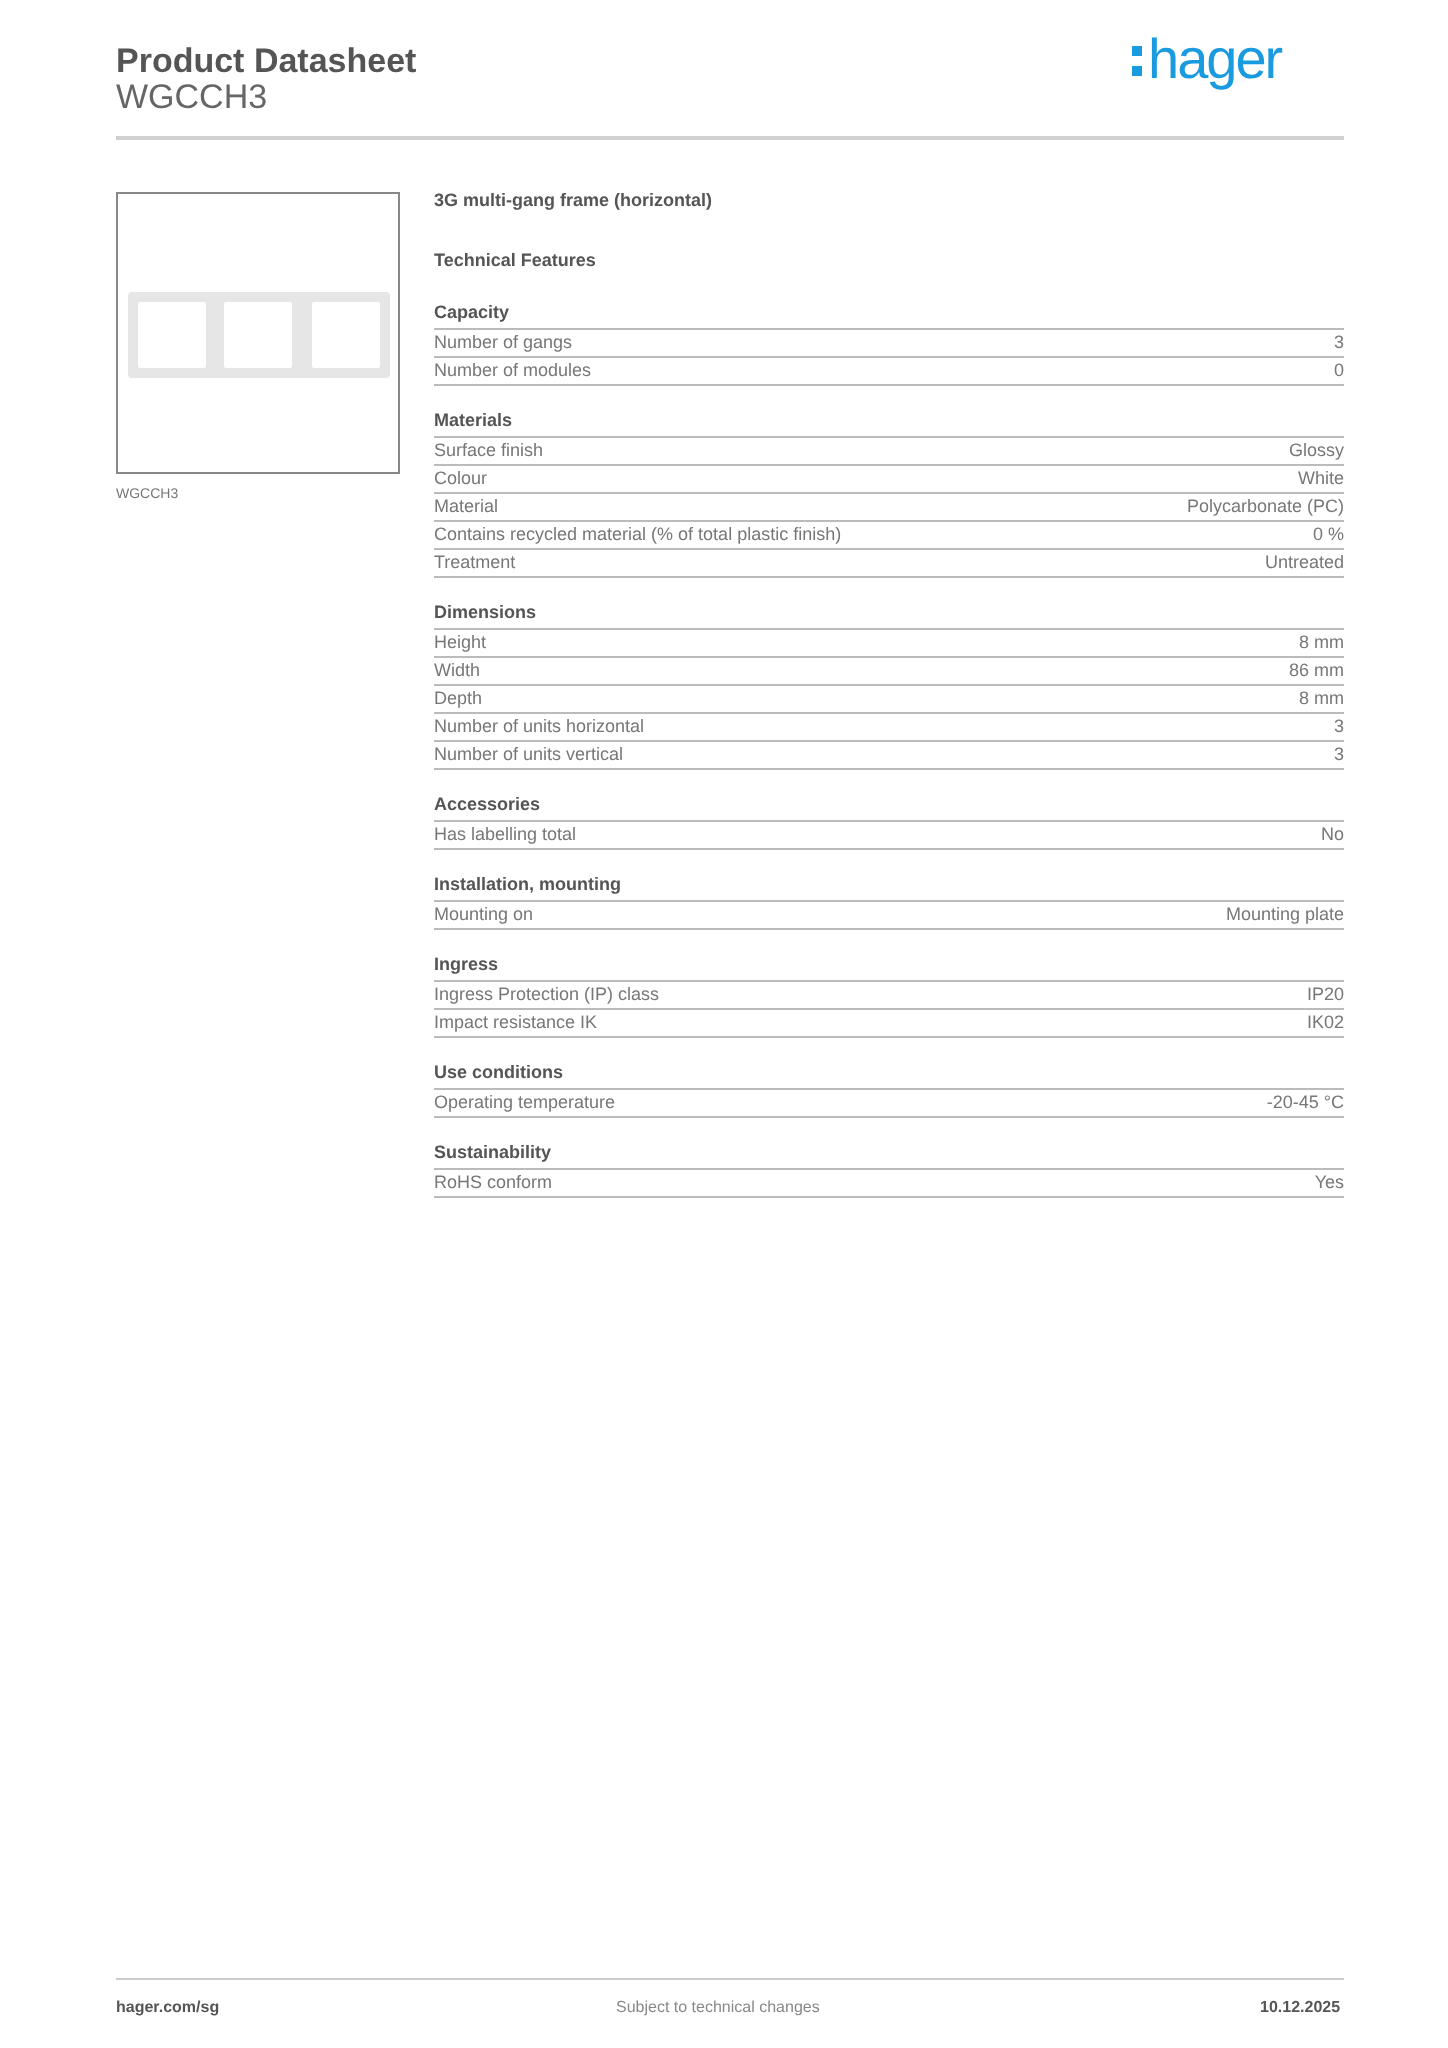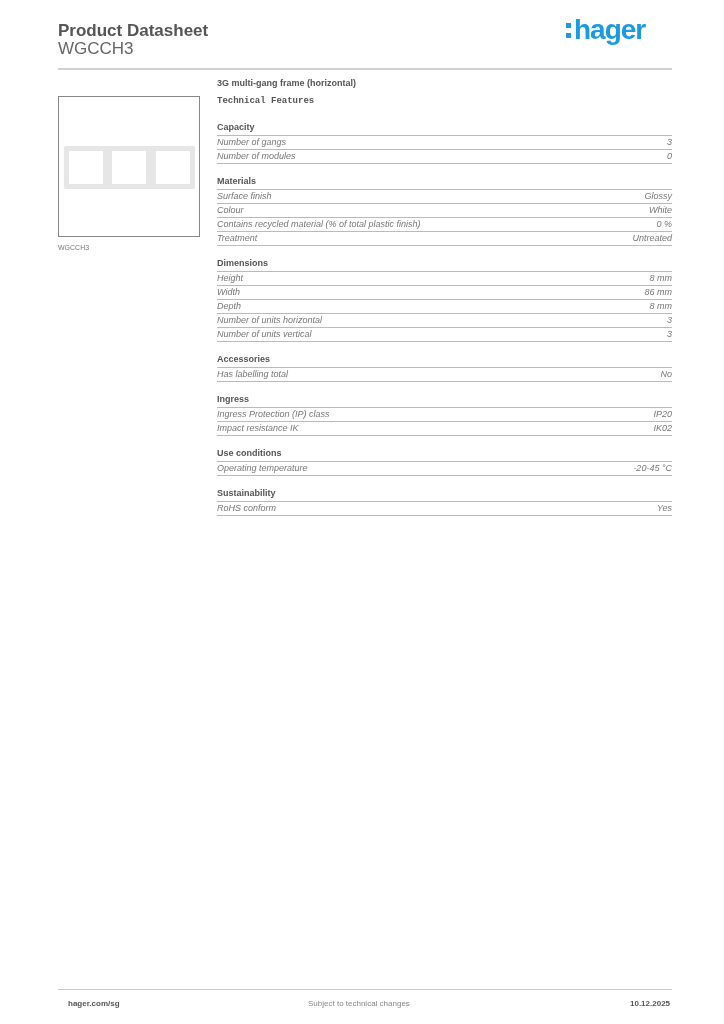--- a/index.html
+++ b/index.html
@@ -1,41 +1,41 @@
 <!DOCTYPE html>
 <html><head>
 <meta charset="utf-8">
 <style>
   html, body { margin: 0; padding: 0; background: #ffffff; }
   body { width: 724px; height: 1024px; position: relative; font-family: "Liberation Sans", sans-serif; color: #555; overflow: hidden; }
   .hdr-title { position: absolute; left: 58px; top: 21px; font-size: 17px; font-weight: bold; color: #555; }
   .hdr-sub { position: absolute; left: 58px; top: 39px; font-size: 17px; color: #666; }
-  .logo { position: absolute; left: 566px; top: 14px; font-size: 28px; font-weight: bold; color: #1a9be0; letter-spacing: -1px; }
+  .logo { position: absolute; left: 566px; top: 14px; font-size: 28px; font-weight: normal; color: #1a9be0; letter-spacing: -1px; }
   .logo .dots { display: inline-block; width: 5px; height: 20px; position: relative; margin-right: 3px; vertical-align: -1px; }
   .logo .dots i { position: absolute; left: 0; width: 5px; height: 5px; background: #1a9be0; }
   .logo .dots i:first-child { top: 3px; }
   .logo .dots i:last-child { top: 13px; }
   .hdr-rule { position: absolute; left: 58px; top: 68px; width: 614px; height: 2px; background: #d0d0d0; }
 
   .img-box { position: absolute; left: 58px; top: 96px; width: 142px; height: 141px; border: 1px solid #888; box-sizing: border-box; }
   .frame { position: absolute; left: 5px; top: 49px; width: 131px; height: 43px; background: #e6e6e6; border-radius: 2px; }
   .frame .hole { position: absolute; top: 5px; width: 34px; height: 33px; background: #fff; border-radius: 1px; }
   .img-caption { position: absolute; left: 58px; top: 244px; font-size: 7px; color: #777; }
 
-  .content { position: absolute; left: 217px; top: 78px; width: 455px; }
+  .content { position: absolute; left: 217px; top: 95px; width: 455px; }
   .prod-name { font-size: 9px; font-weight: bold; color: #555; height: 14px; }
-  .tf { font-size: 9px; font-weight: bold; color: #555; margin-top: 4px; height: 14px; font-family: Liberation Mono, monospace; }
+  .tf { font-size: 9px; font-weight: bold; color: #555; margin-top: 16px; height: 14px; }
   .section { margin-top: 12px; }
   .section:first-of-type { margin-top: 12px; }
   .sec-title { font-size: 9px; font-weight: bold; color: #555; height: 12px; border-bottom: 1px solid #bbb; padding-bottom: 1px; }
-  .row { display: flex; justify-content: space-between; font-size: 9px; color: #777; height: 13px; line-height: 13px; border-bottom: 1px solid #bbb; font-style: italic; }
+  .row { display: flex; justify-content: space-between; font-size: 9px; color: #777; height: 13px; line-height: 13px; border-bottom: 1px solid #bbb; }
   .row span { white-space: nowrap; }
 
   .ftr-rule { position: absolute; left: 58px; top: 989px; width: 614px; height: 1px; background: #ccc; }
-  .ftr-left { position: absolute; left: 68px; top: 999px; font-size: 8px; font-weight: bold; color: #555; }
+  .ftr-left { position: absolute; left: 58px; top: 999px; font-size: 8px; font-weight: bold; color: #555; }
   .ftr-mid { position: absolute; left: 308px; top: 999px; font-size: 8px; color: #888; }
   .ftr-right { position: absolute; left: 630px; top: 999px; font-size: 8px; font-weight: bold; color: #555; }
 </style>
 </head>
 <body>
 
 <div class="hdr-title">Product Datasheet</div>
 <div class="hdr-sub">WGCCH3</div>
 <div class="logo"><span class="dots"><i></i><i></i></span><span>hager</span></div>
 <div class="hdr-rule"></div>
@@ -68,20 +68,24 @@
         <div class="sec-title">Materials</div>
         <div class="row">
           <span>Surface finish</span>
           <span>Glossy</span>
         </div>
         <div class="row">
           <span>Colour</span>
           <span>White</span>
         </div>
         <div class="row">
+          <span>Material</span>
+          <span>Polycarbonate (PC)</span>
+        </div>
+        <div class="row">
           <span>Contains recycled material (% of total plastic finish)</span>
           <span>0 %</span>
         </div>
         <div class="row">
           <span>Treatment</span>
           <span>Untreated</span>
         </div>
       </div>
       <div class="section">
         <div class="sec-title">Dimensions</div>
@@ -107,20 +111,27 @@
         </div>
       </div>
       <div class="section">
         <div class="sec-title">Accessories</div>
         <div class="row">
           <span>Has labelling total</span>
           <span>No</span>
         </div>
       </div>
       <div class="section">
+        <div class="sec-title">Installation, mounting</div>
+        <div class="row">
+          <span>Mounting on</span>
+          <span>Mounting plate</span>
+        </div>
+      </div>
+      <div class="section">
         <div class="sec-title">Ingress</div>
         <div class="row">
           <span>Ingress Protection (IP) class</span>
           <span>IP20</span>
         </div>
         <div class="row">
           <span>Impact resistance IK</span>
           <span>IK02</span>
         </div>
       </div>

